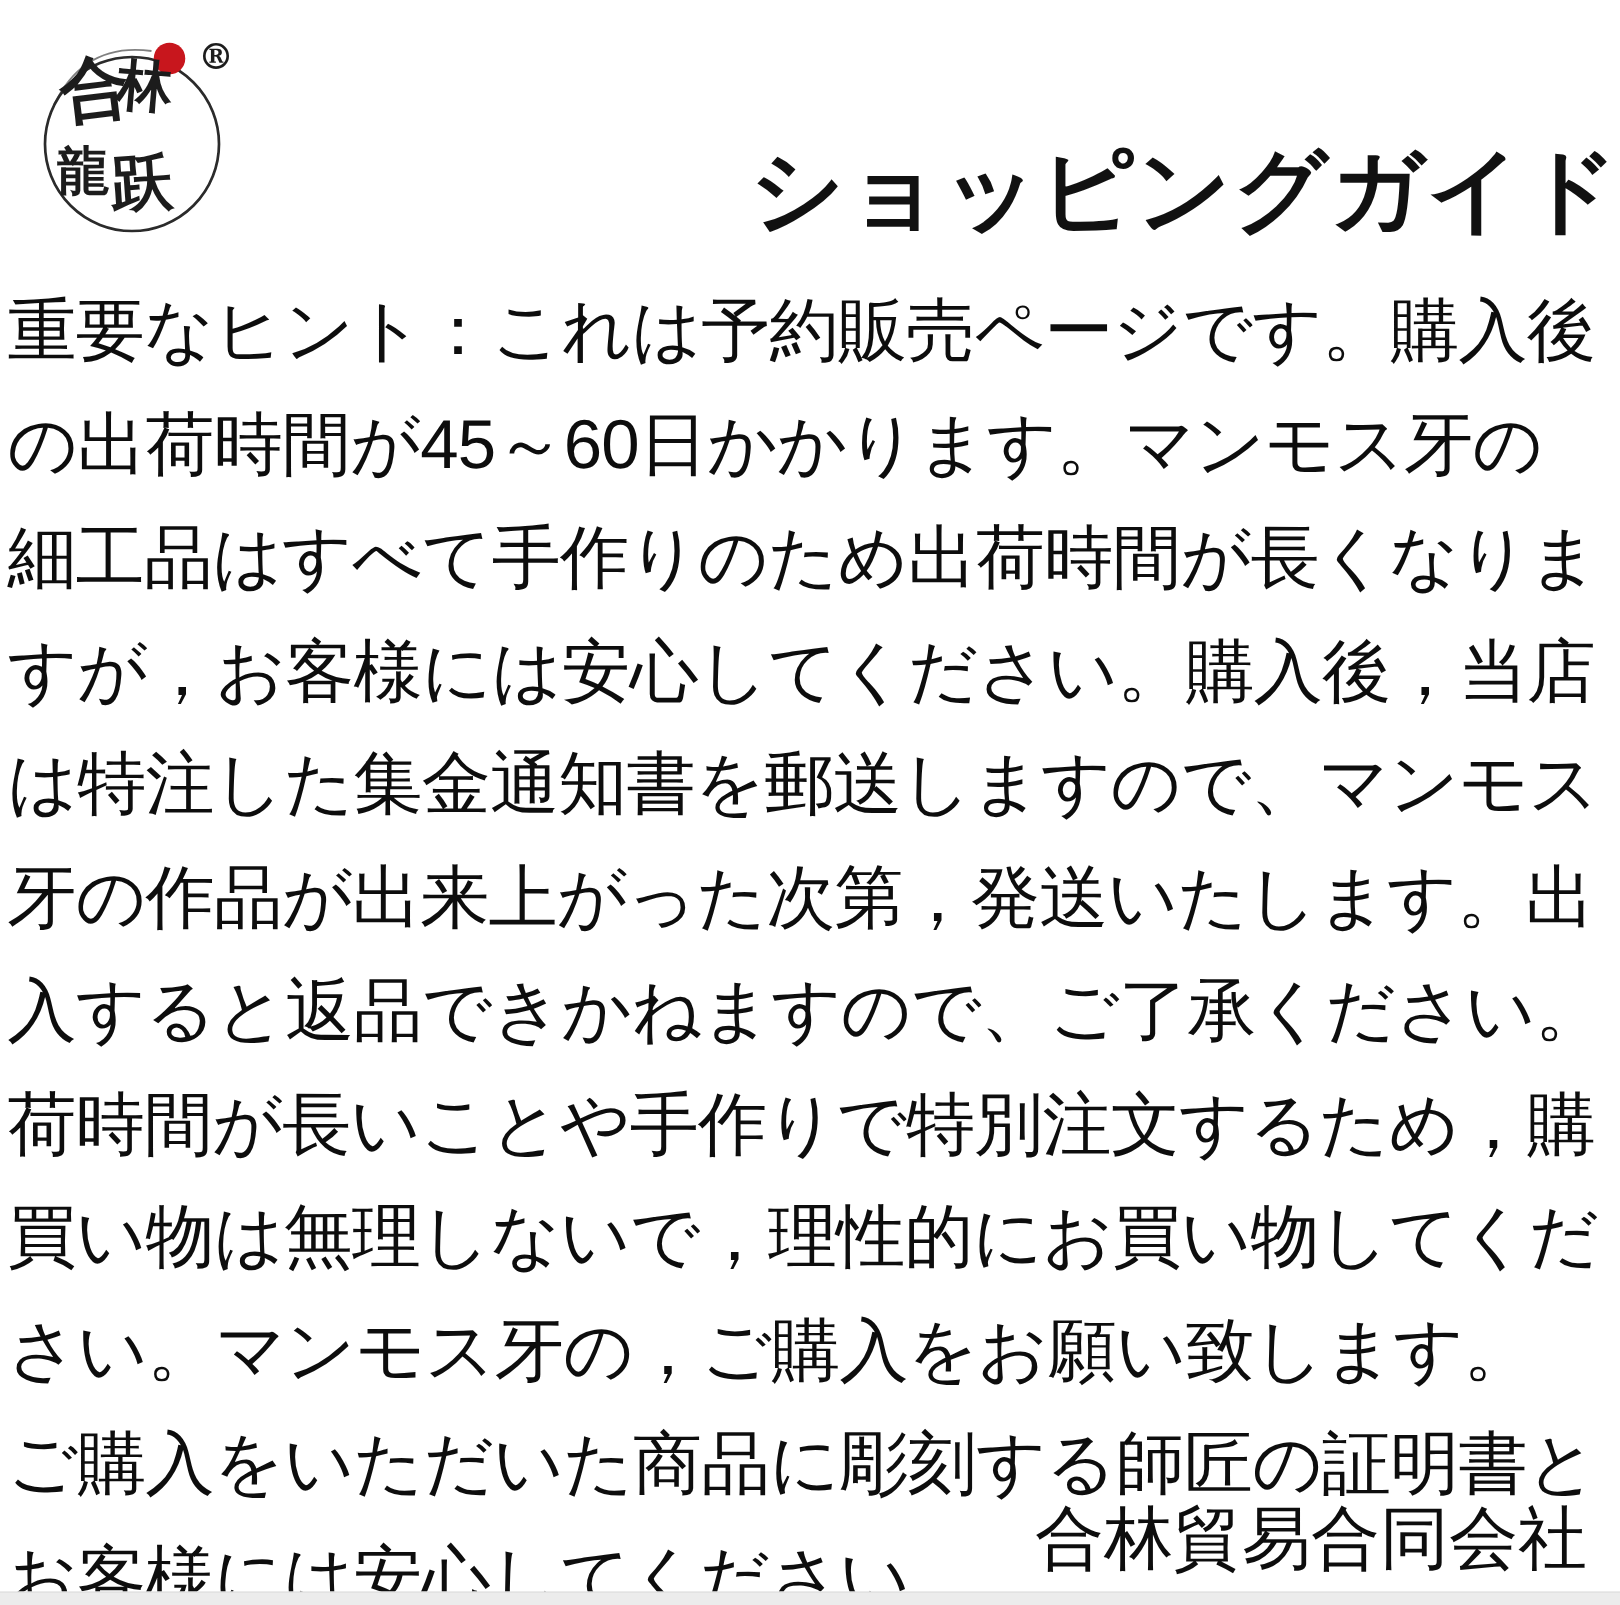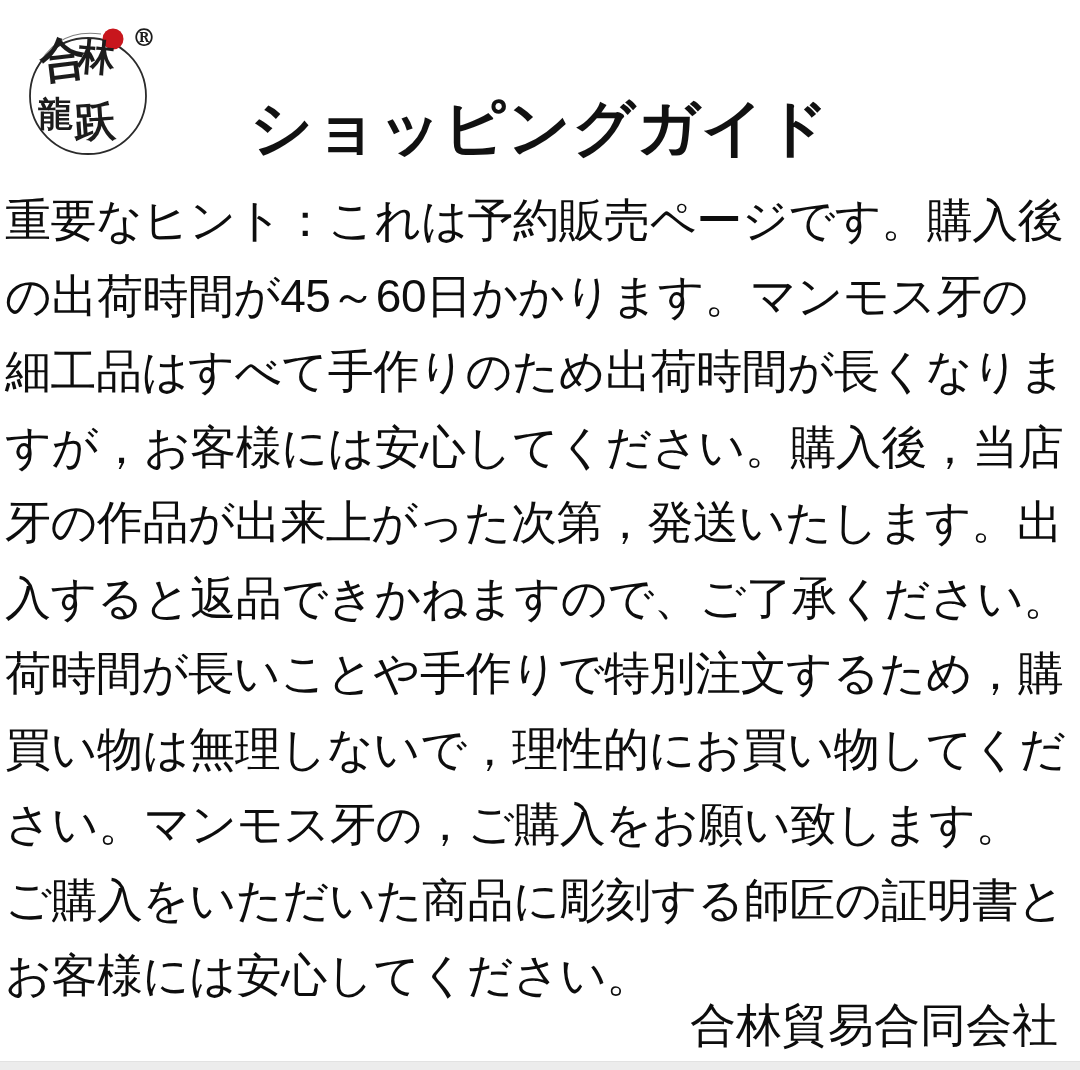--- a/index.html
+++ b/index.html
@@ -28,21 +28,21 @@
     font-family: "DejaVu Serif", "Liberation Serif", serif;
     font-weight: bold;
     fill: #1c1c1c;
   }
   .title {
     position: absolute;
     top: 88px;
     left: 0;
     width: 100%;
     margin: 0;
-    text-align: center;
+    text-align: right;
     font-size: 62px;
     line-height: 80px;
     font-weight: bold;
     letter-spacing: 1px;
     color: #111111;
     white-space: nowrap;
   }
   .body-text {
     position: absolute;
     top: 177px;
@@ -98,20 +98,21 @@
     </svg>
   </div>
 
   <h1 class="title">ショッピングガイド</h1>
 
   <div class="body-text">
     <div class="line">重要なヒント：これは予約販売ページです。購入後</div>
     <div class="line">の出荷時間が45～60日かかります。マンモス牙の</div>
     <div class="line">細工品はすべて手作りのため出荷時間が長くなりま</div>
     <div class="line">すが，お客様には安心してください。購入後，当店</div>
+    <div class="line">は特注した集金通知書を郵送しますので、マンモス</div>
     <div class="line">牙の作品が出来上がった次第，発送いたします。出</div>
     <div class="line">入すると返品できかねますので、ご了承ください。</div>
     <div class="line">荷時間が長いことや手作りで特別注文するため，購</div>
     <div class="line">買い物は無理しないで，理性的にお買い物してくだ</div>
     <div class="line">さい。マンモス牙の，ご購入をお願い致します。</div>
     <div class="line">ご購入をいただいた商品に彫刻する師匠の証明書と</div>
     <div class="line">お客様には安心してください。</div>
   </div>
 
   <div class="company">合林貿易合同会社</div>

